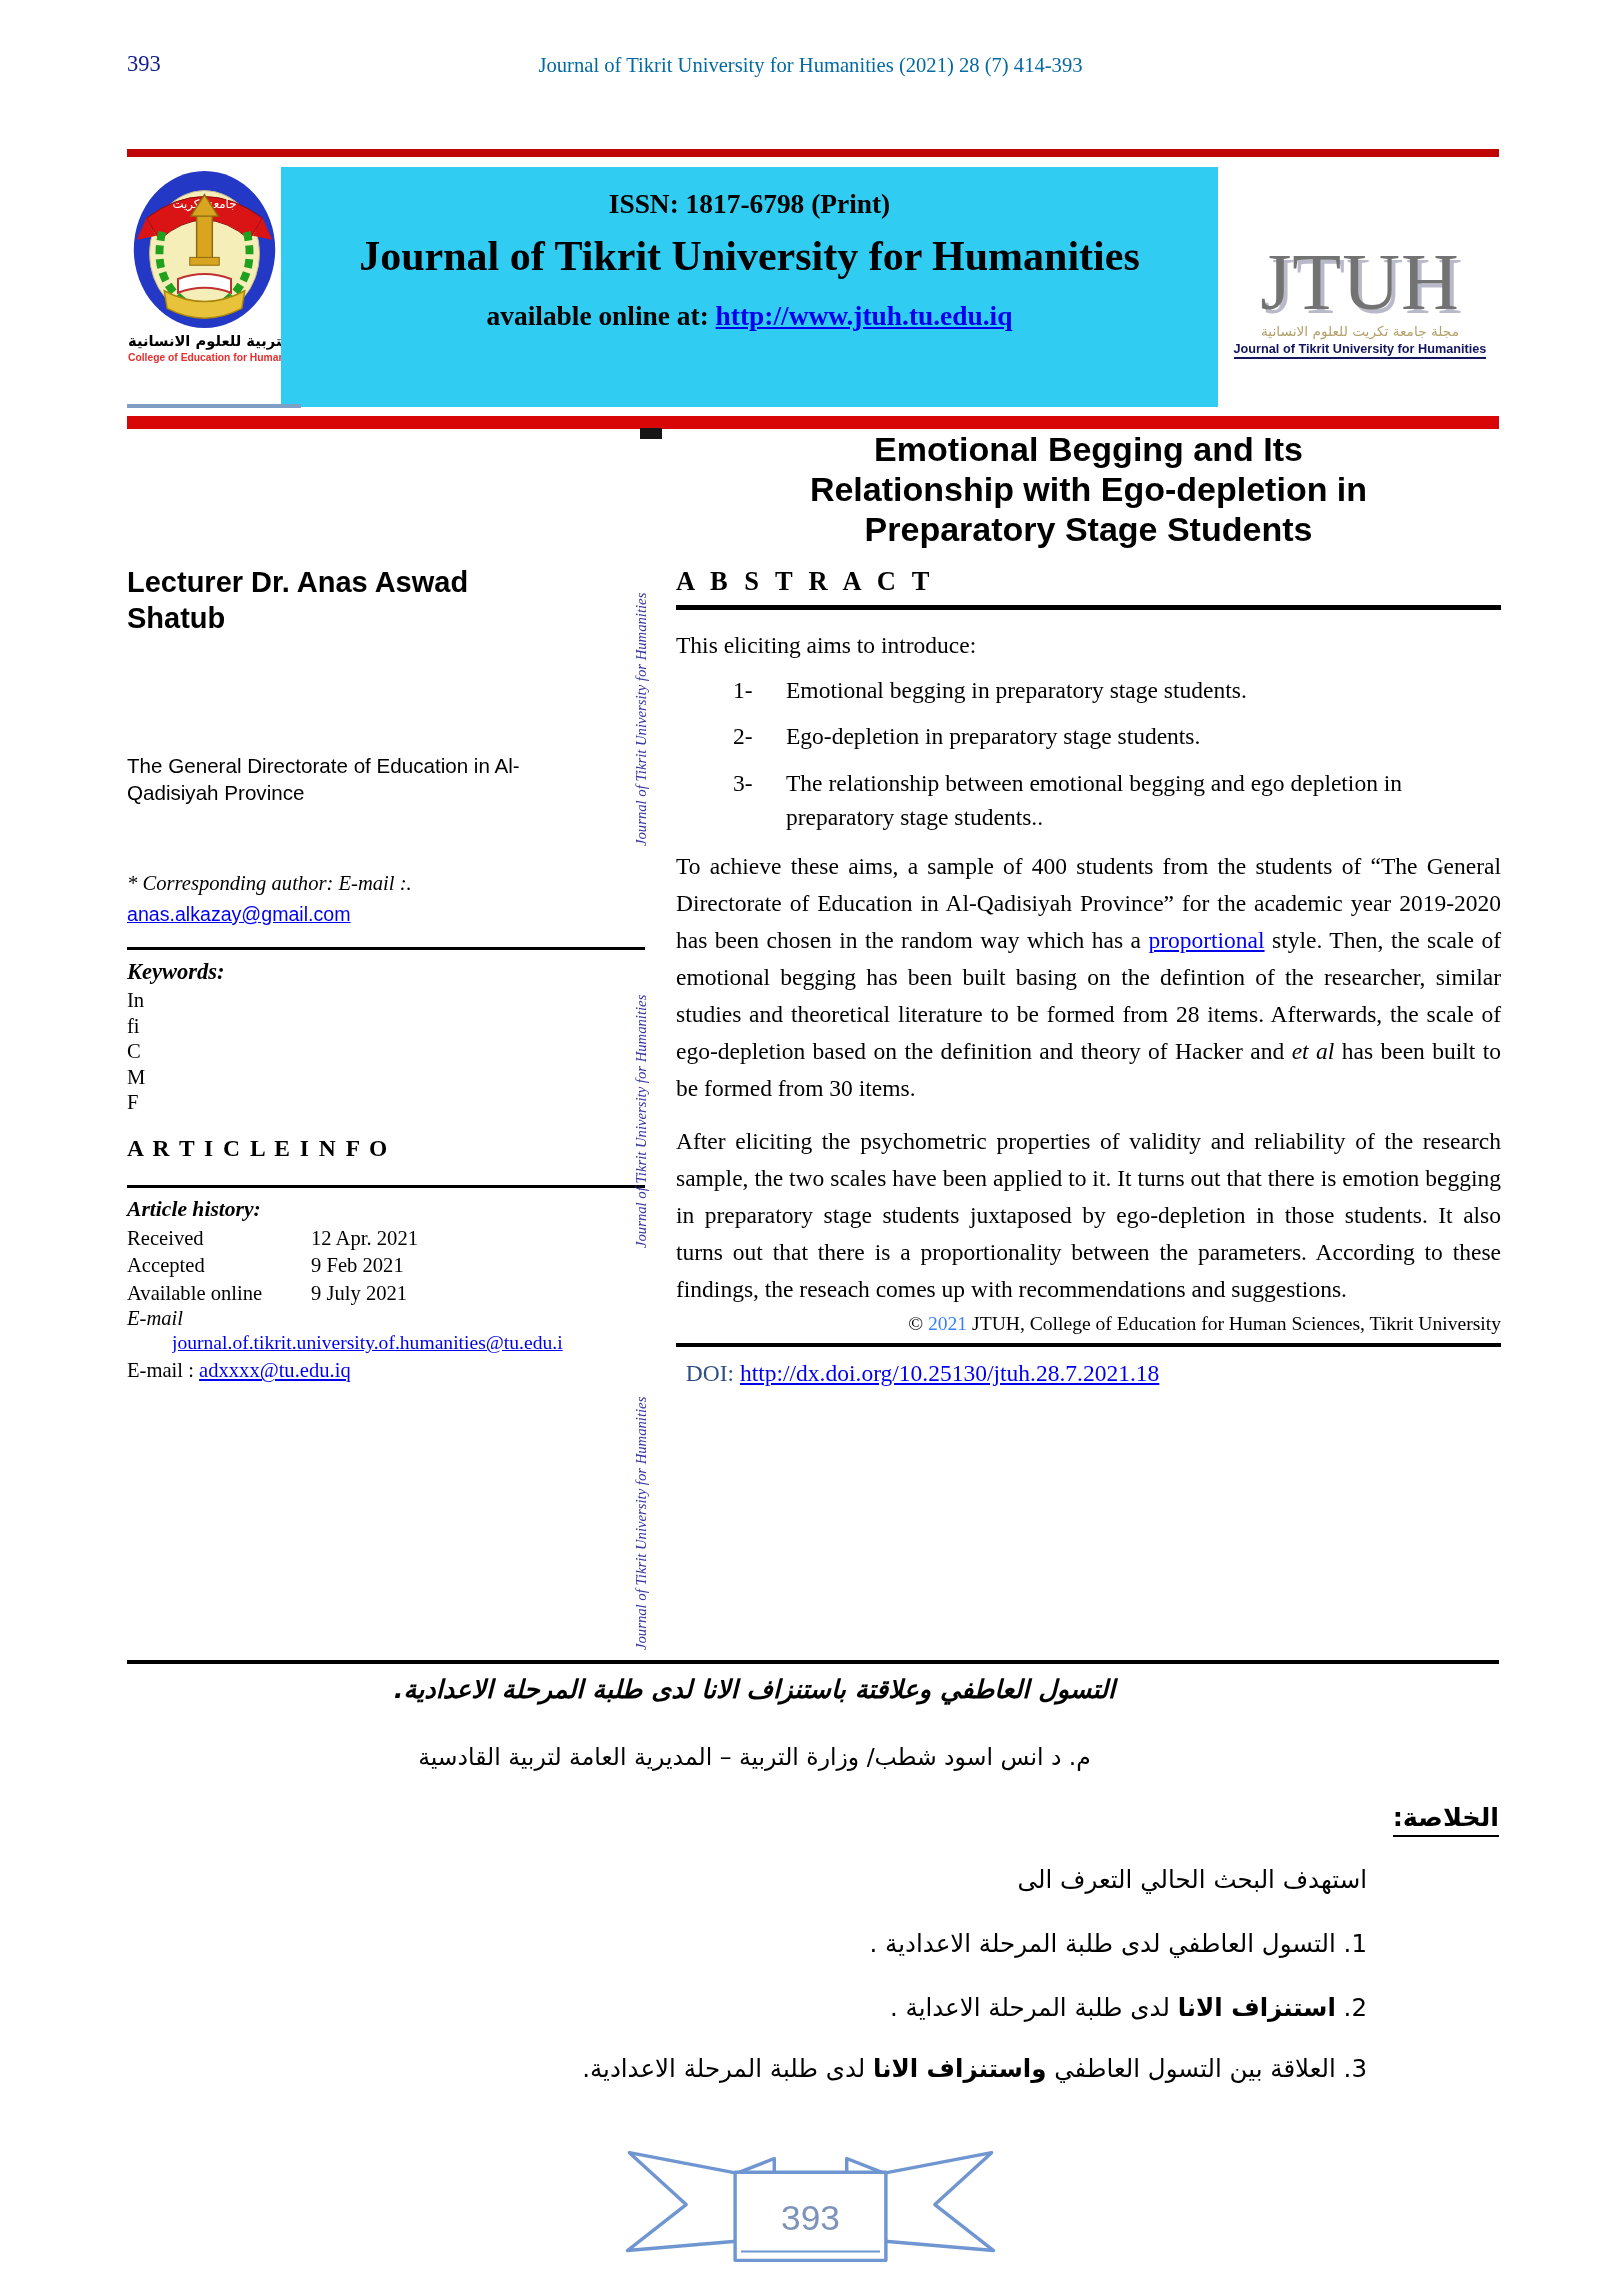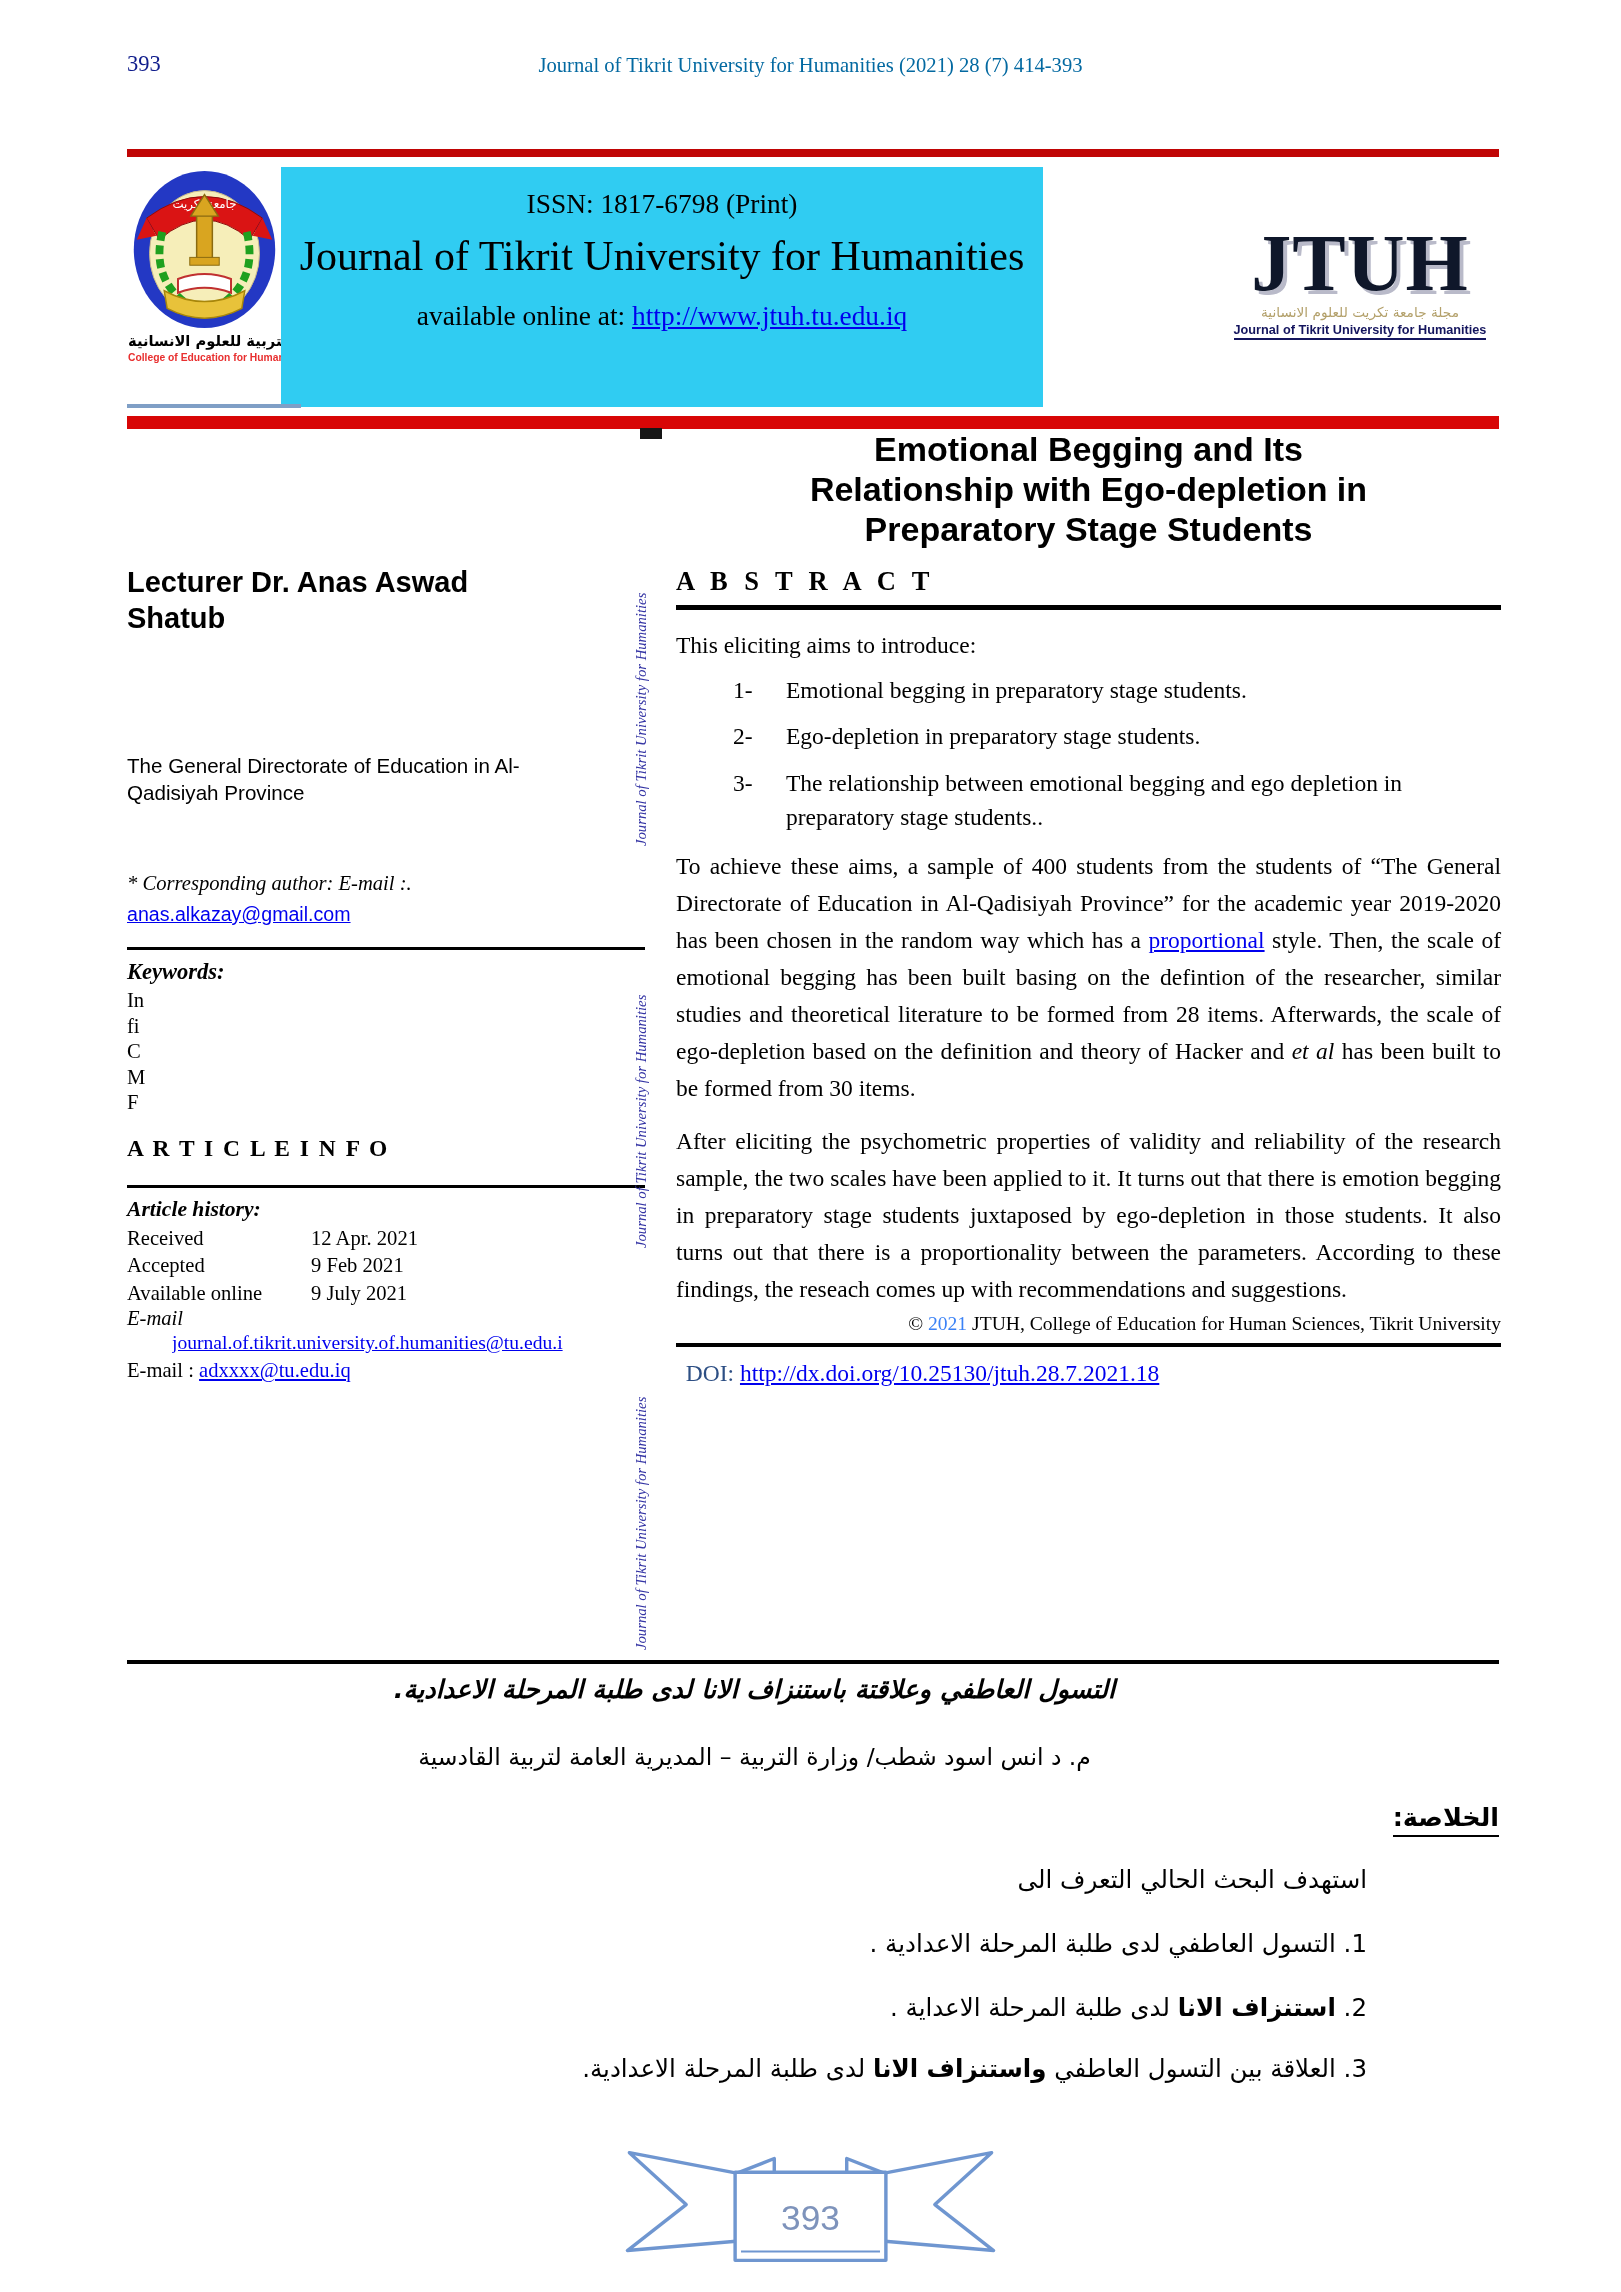--- a/index.html
+++ b/index.html
@@ -17,28 +17,28 @@
   #notch{left:640px;top:428px;width:21.6px;height:10.8px;background:#161616;}
   #logo-underline{left:127px;top:404px;width:174px;height:3.9px;background:#7f9fc6;}
   #rule-full{left:127px;top:1660px;width:1372px;height:3.9px;background:#000;}
 
   
   #logo-box{left:128px;top:167px;width:153px;height:239px;background:#fff;text-align:center;}
   #logo-box svg{display:block;margin:2px auto 0 auto;}
   #logo-ar{font-family:"DejaVu Sans",sans-serif;font-weight:bold;font-size:14.7px;white-space:nowrap;margin-top:0px;}
   #logo-en{color:#e82f2f;font-weight:bold;font-size:10.3px;font-family:"Liberation Sans",sans-serif;white-space:nowrap;margin-top:2.9px;}
 
-  #cyan-band{left:281px;top:167px;width:762px;height:240px;background:#30ccf2;text-align:center;}
+  #cyan-band{left:281px;top:167px;width:937px;height:240px;background:#30ccf2;text-align:center;font-weight:bold;}
   #issn{margin-top:21.6px;font-size:27.4px;}
   #jname{margin-top:12.7px;font-size:42px;}
   #avail{margin-top:20.6px;font-size:27.4px;}
   a.link{color:#0000ee;text-decoration:underline;}
 
   #jtuh-box{left:1218px;top:167px;width:284px;height:240px;background:#fff;text-align:center;}
-  #jtuh-acronym{margin-top:57px;font-size:80px;line-height:78px;font-weight:bold;color:#0f172a;
+  #jtuh-acronym{margin-top:76px;font-size:80px;line-height:78px;font-weight:normal;color:#737373;
                 letter-spacing:1px;text-shadow:3.9px 3.9px 0 #b9bac9;}
   #jtuh-ar{font-family:"DejaVu Sans",sans-serif;font-size:13.7px;color:#b3a06a;margin-top:2px;}
   #jtuh-en{display:inline-block;font-family:"Liberation Sans",sans-serif;font-weight:bold;font-size:12.7px;
            color:#14155e;border-bottom:2.9px solid #14155e;padding-bottom:1px;margin-top:1px;}
 
   
   .lc{left:127px;width:495px;}
   #author-name{top:564px;width:421px;font-family:"Liberation Sans",sans-serif;font-weight:bold;font-size:29px;line-height:36px;}
   #affiliation{top:753px;width:441px;font-family:"Liberation Sans",sans-serif;font-size:20.6px;line-height:26.5px;}
   #corresponding{top:872px;font-style:italic;font-size:20.6px;}

